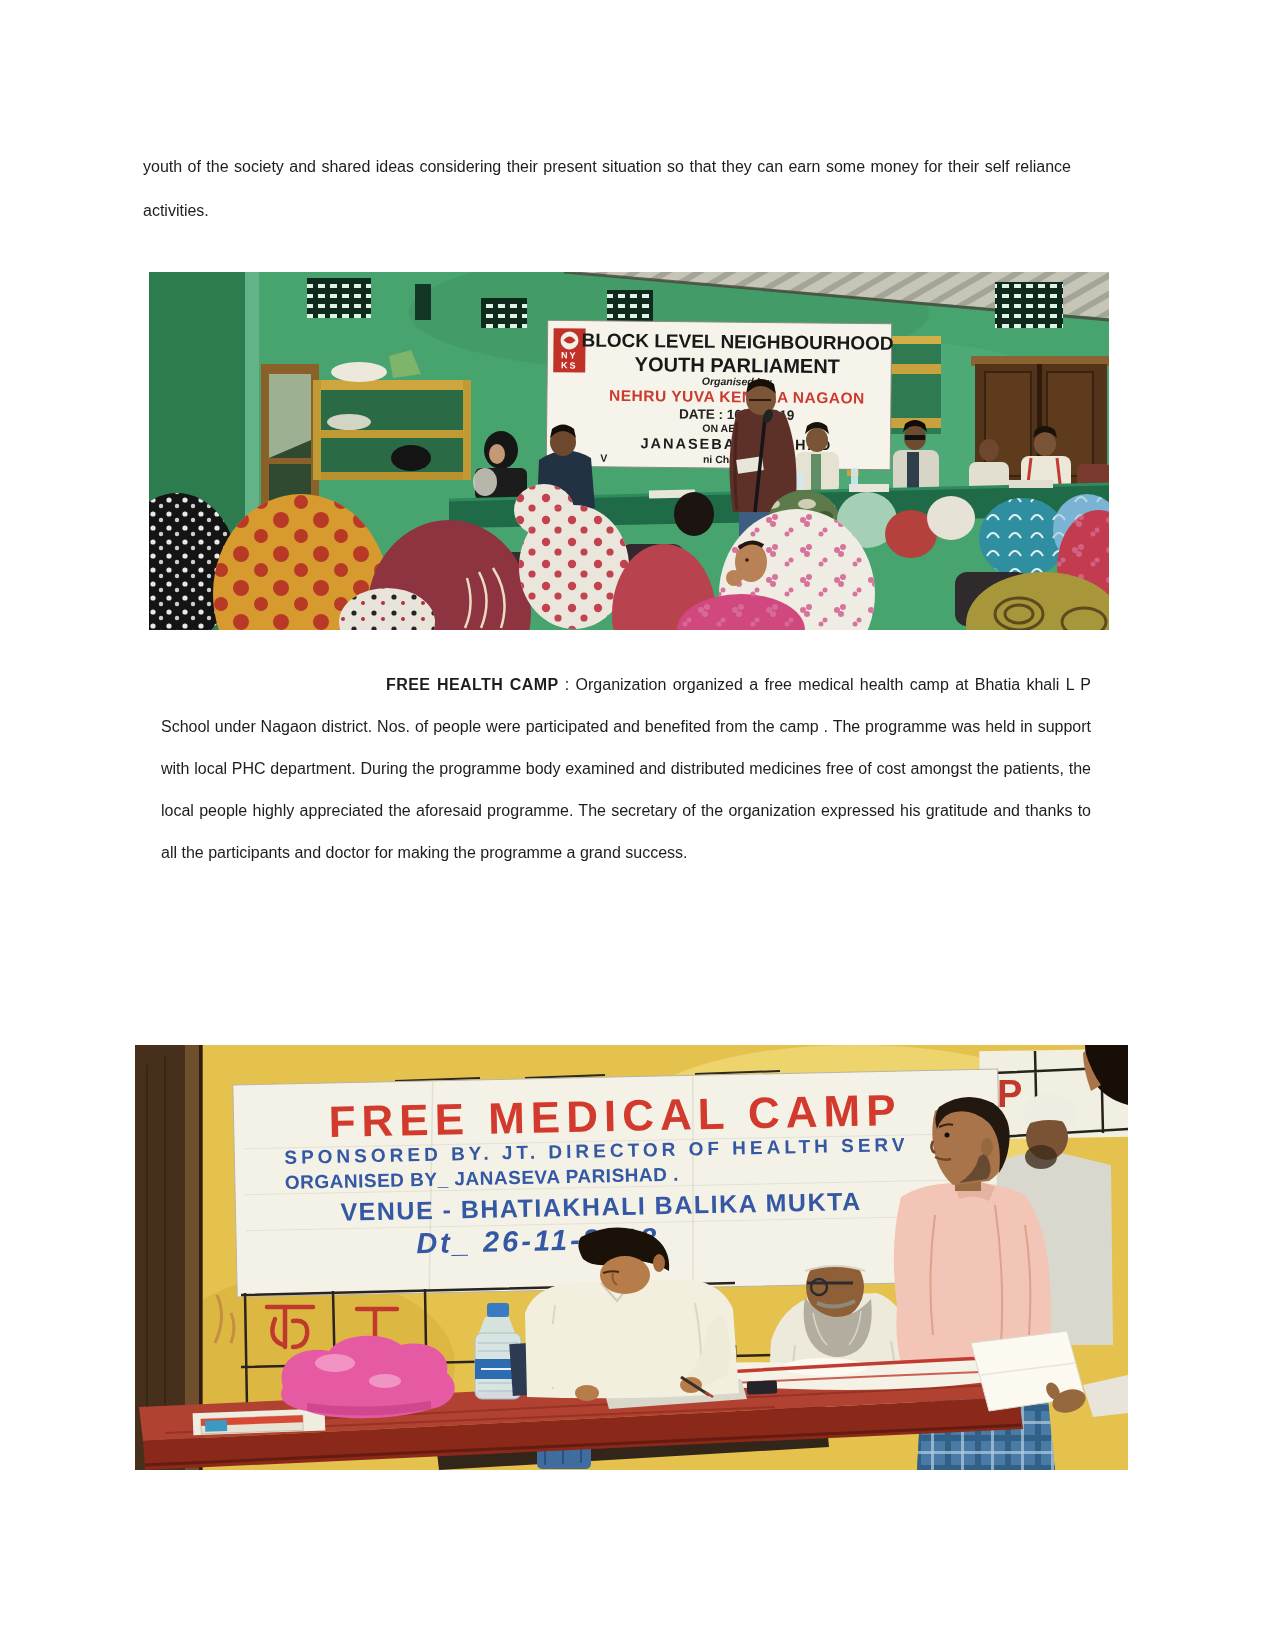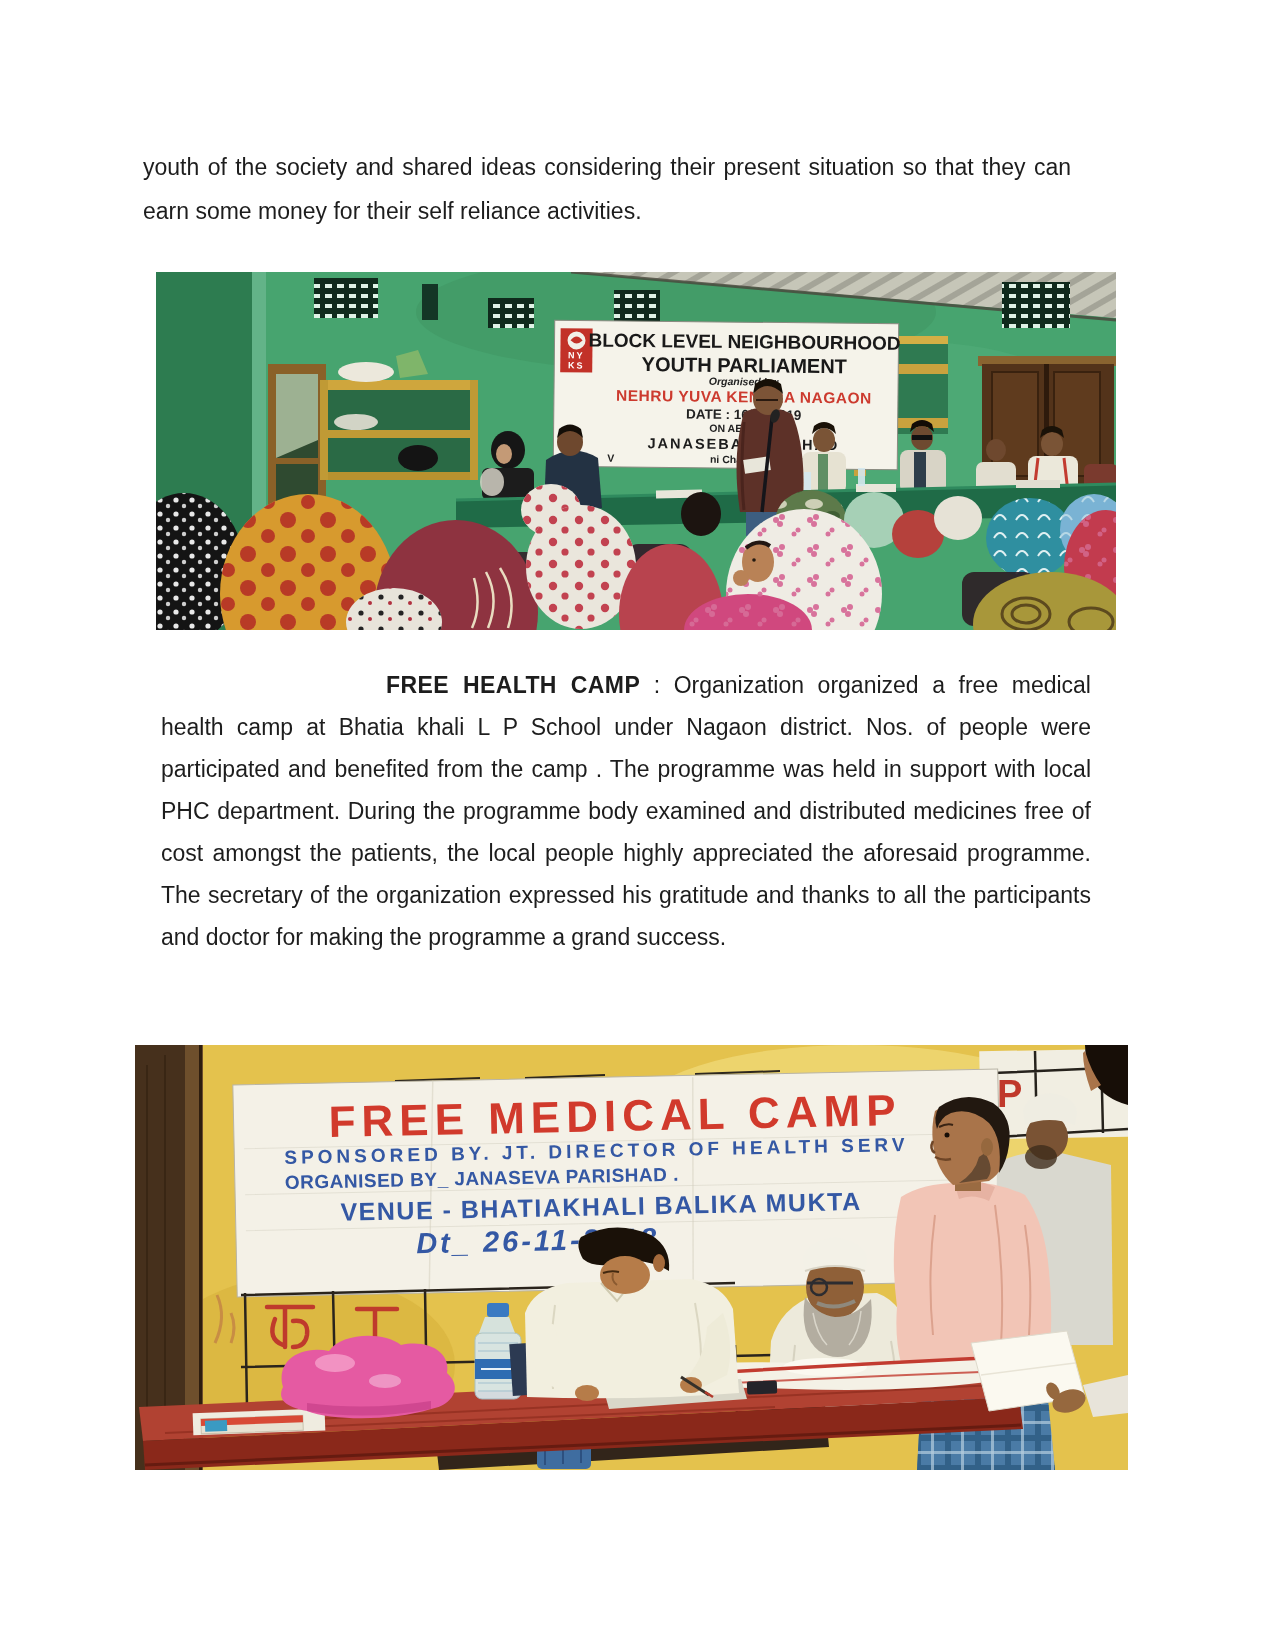--- a/index.html
+++ b/index.html
@@ -1,23 +1,23 @@
 <!DOCTYPE html>
 <html><head>
 <meta charset="utf-8">
 <style>
   html,body{margin:0;padding:0;background:#ffffff}
   .page{position:relative;width:1275px;height:1650px;background:#fff;
         font-family:"Liberation Sans",sans-serif;color:#1d1d1d;overflow:hidden}
-  .para{position:absolute;text-align:justify;font-size:23px;margin:0}
+  .para{position:absolute;text-align:justify;font-size:16px;margin:0}
   #para1{left:143px;top:145px;width:928px;line-height:44px}
   #para2{left:161px;top:664px;width:930px;line-height:42px;text-indent:225px}
   #para2 strong{letter-spacing:.4px}
   .photo{position:absolute;margin:0}
-  #photo1{left:156px;top:272px;width:960px;height:358px}
+  #photo1{left:149px;top:272px;width:960px;height:358px}
   #photo2{left:135px;top:1045px;width:993px;height:425px}
   svg{display:block}
   svg text{font-family:"Liberation Sans",sans-serif}
 </style>
 </head>
 <body>
 
 <div class="page">
 
   <p class="para" id="para1">youth  of the society and shared ideas considering their present situation so that they can earn some money for their self reliance activities.</p>

